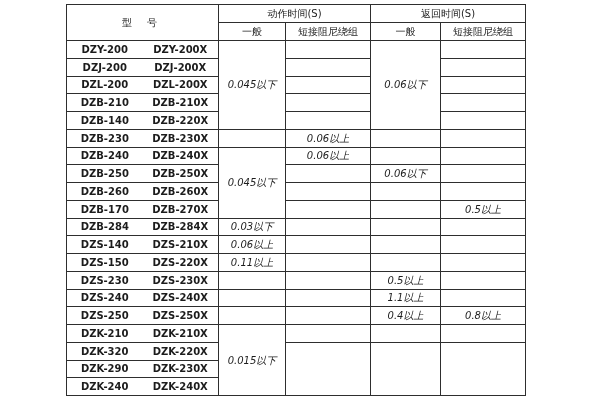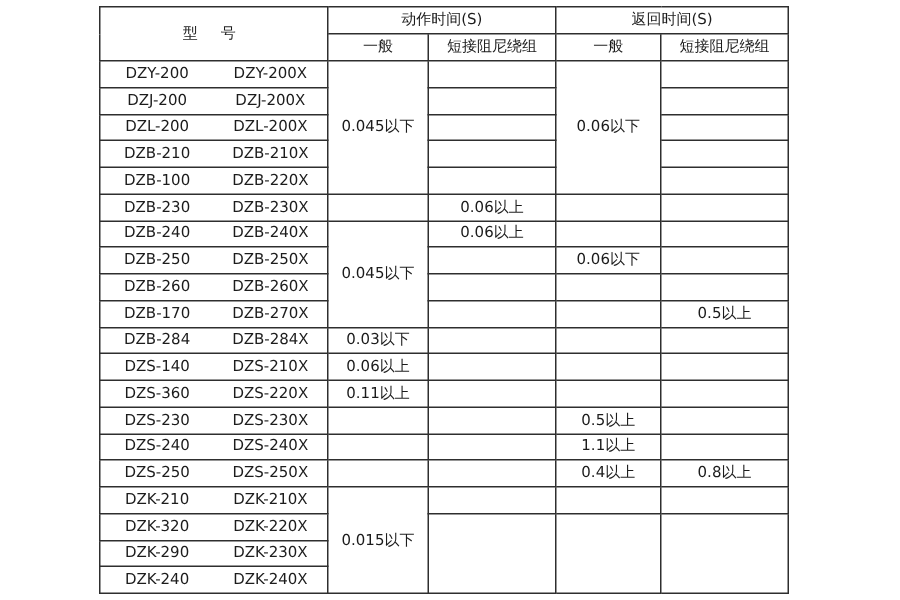--- a/index.html
+++ b/index.html
@@ -42,27 +42,28 @@
   }
   thead tr { height: 18px; }
   tbody tr { height: 17.75px; }
   th.model-hdr { letter-spacing: 6px; }
   td.model {
     padding: 0 4px;
   }
   td.model .inner {
     display: flex;
     width: 100%;
+    font-weight: bold;
   }
   td.model .mname {
     flex: 1 1 50%;
     text-align: center;
     font-size: 10px;
   }
-  td.val { font-size: 10px; }
+  td.val { font-size: 10px; font-style: italic; }
 </style>
 </head>
 <body>
 
 <div class="stage">
   <div class="table-wrap">
     <table class="spec">
       <colgroup>
         <col style="width:152px">
         <col style="width:67px">
@@ -122,21 +123,21 @@
                 <span class="mname">DZB-210</span>
                 <span class="mname">DZB-210X</span>
               </div>
             </td>
             <td class="val"></td>
             <td class="val"></td>
           </tr>
           <tr>
             <td class="model">
               <div class="inner">
-                <span class="mname">DZB-100</span>
+                <span class="mname">DZB-140</span>
                 <span class="mname">DZB-220X</span>
               </div>
             </td>
             <td class="val"></td>
             <td class="val"></td>
           </tr>
           <tr>
             <td class="model">
               <div class="inner">
                 <span class="mname">DZB-230</span>
@@ -213,21 +214,21 @@
               </div>
             </td>
             <td class="val">0.06以上</td>
             <td class="val"></td>
             <td class="val"></td>
             <td class="val"></td>
           </tr>
           <tr>
             <td class="model">
               <div class="inner">
-                <span class="mname">DZS-360</span>
+                <span class="mname">DZS-150</span>
                 <span class="mname">DZS-220X</span>
               </div>
             </td>
             <td class="val">0.11以上</td>
             <td class="val"></td>
             <td class="val"></td>
             <td class="val"></td>
           </tr>
           <tr>
             <td class="model">

